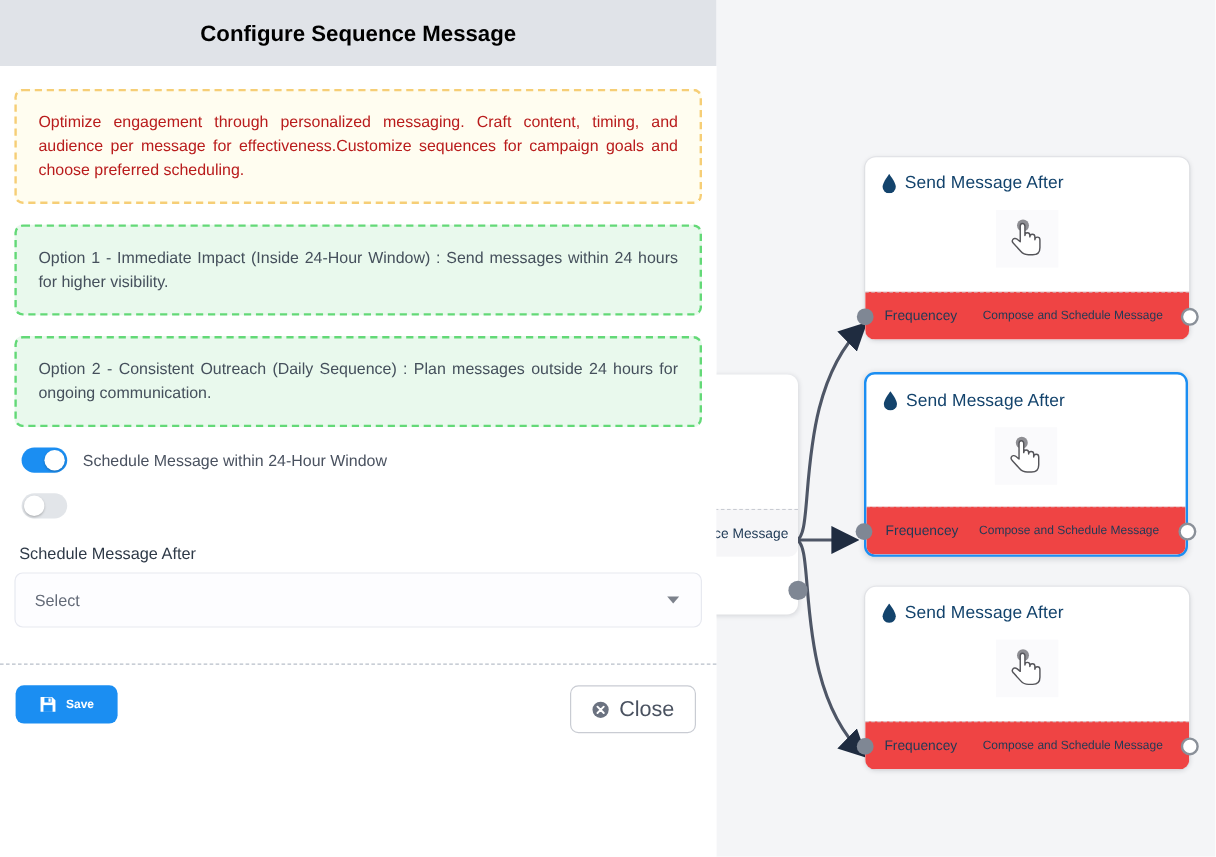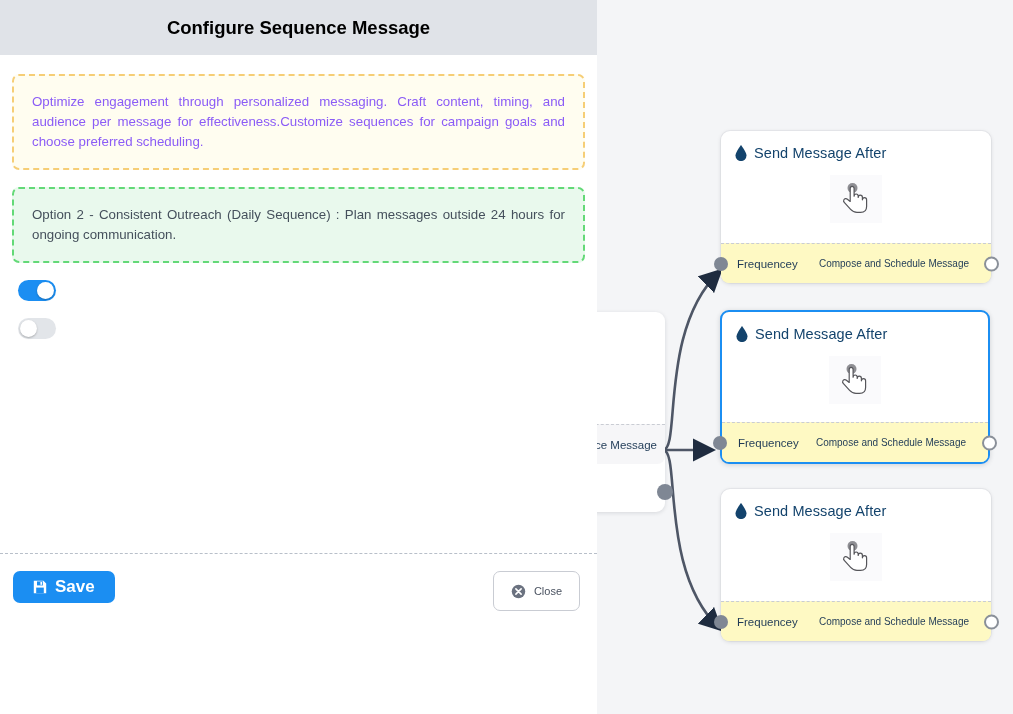--- a/index.html
+++ b/index.html
@@ -48,21 +48,21 @@
     position: absolute; left: 50%; top: 44px;
     transform: translateX(-50%);
     width: 52px; height: 48px;
     background: #fafafc;
     display: flex; align-items: center; justify-content: center;
   }
   .tap-icon { width: 30px; height: 34px; display: block; }
 
   .node-foot {
     border-top: 1px dashed #c9ccd3;
-    background: #fef9c3;
+    background: #ef4444;
     border-radius: 0 0 8px 8px;
     height: 40px;
     display: flex; align-items: center;
     position: relative;
     padding: 0 16px;
   }
   .node.selected .node-foot { border-radius: 0 0 7px 7px; }
   .foot-left {
     font-size: 11.5px; color: #1f3a56; white-space: nowrap;
   }
@@ -128,21 +128,21 @@
     border-radius: 7px;
     padding: 16px 18px;
     font-size: 13.3px;
     line-height: 20px;
     text-align: justify;
     margin-bottom: 17px;
   }
   .callout.warn {
     border: 2px dashed #f6ce76;
     background: #fffdf0;
-    color: #8b5cf6;
+    color: #b91c1c;
   }
   .callout.ok {
     border: 2px dashed #63d977;
     background: #e9f9ed;
     color: #45505c;
   }
 
   .toggle-row {
     display: flex; align-items: center; gap: 13px;
     padding: 0 0 0 6px;
@@ -192,31 +192,31 @@
     position: absolute; left: 0; top: 554px;
     width: 597px; height: 160px;
     padding: 17px 17px 0 13px;
     display: flex; align-items: flex-start;
   }
   .btn-save {
     display: flex; align-items: center; gap: 8px;
     background: #1b8ef2; color: #ffffff;
     border: none; border-radius: 7px;
     height: 25px; padding: 16px 20px;
-    font-size: 17px; font-weight: bold;
+    font-size: 10px; font-weight: bold;
     font-family: "Liberation Sans", sans-serif;
     cursor: pointer;
   }
   .btn-close {
     margin-left: auto;
     display: flex; align-items: center; gap: 8px;
     background: #ffffff; color: #4a5260;
     border: 1px solid #c9ccd3; border-radius: 7px;
     height: 40px; padding: 0 17px;
-    font-size: 11px;
+    font-size: 18px;
     font-family: "Liberation Sans", sans-serif;
     cursor: pointer;
   }
   .save-icon { width: 14px; height: 14px; display: block; }
   .close-icon { width: 15px; height: 15px; display: block; }
 </style>
 </head>
 <body>
 
 <div id="root">
@@ -313,34 +313,41 @@
 
   <div class="panel">
 
     <div class="panel-header">
       <h1>Configure Sequence Message</h1>
     </div>
 
     <div class="panel-content">
 
       <div class="callout warn">Optimize engagement through personalized messaging. Craft content, timing, and audience per message for effectiveness.Customize sequences for campaign goals and choose preferred scheduling.</div>
+      <div class="callout ok">Option 1 - Immediate Impact (Inside 24-Hour Window) : Send messages within 24 hours for higher visibility.</div>
       <div class="callout ok">Option 2 - Consistent Outreach (Daily Sequence) : Plan messages outside 24 hours for ongoing communication.</div>
 
       <div class="toggle-row">
         <div class="switch on">
           <div class="knob"></div>
         </div>
+        <span class="toggle-label">Schedule Message within 24-Hour Window</span>
       </div>
 
       <div class="toggle-row">
         <div class="switch">
           <div class="knob"></div>
         </div>
       </div>
 
+      <div class="field-label">Schedule Message After</div>
+      <div class="select">
+        <span class="select-value">Select</span>
+        <span class="caret"></span>
+      </div>
     </div>
 
     <div class="panel-divider"></div>
 
     <div class="panel-footer">
       <button class="btn-save">
         <svg class="save-icon" viewBox="0 0 14 14">
           <path d="M0.8 0.8 h9.6 L13.2 3.6 v9.6 H0.8 Z" fill="#ffffff"></path>
           <rect x="4" y="1.4" width="6" height="4" fill="#1b8ef2"></rect>
           <rect x="7.4" y="2" width="1.8" height="2.8" fill="#ffffff"></rect>

